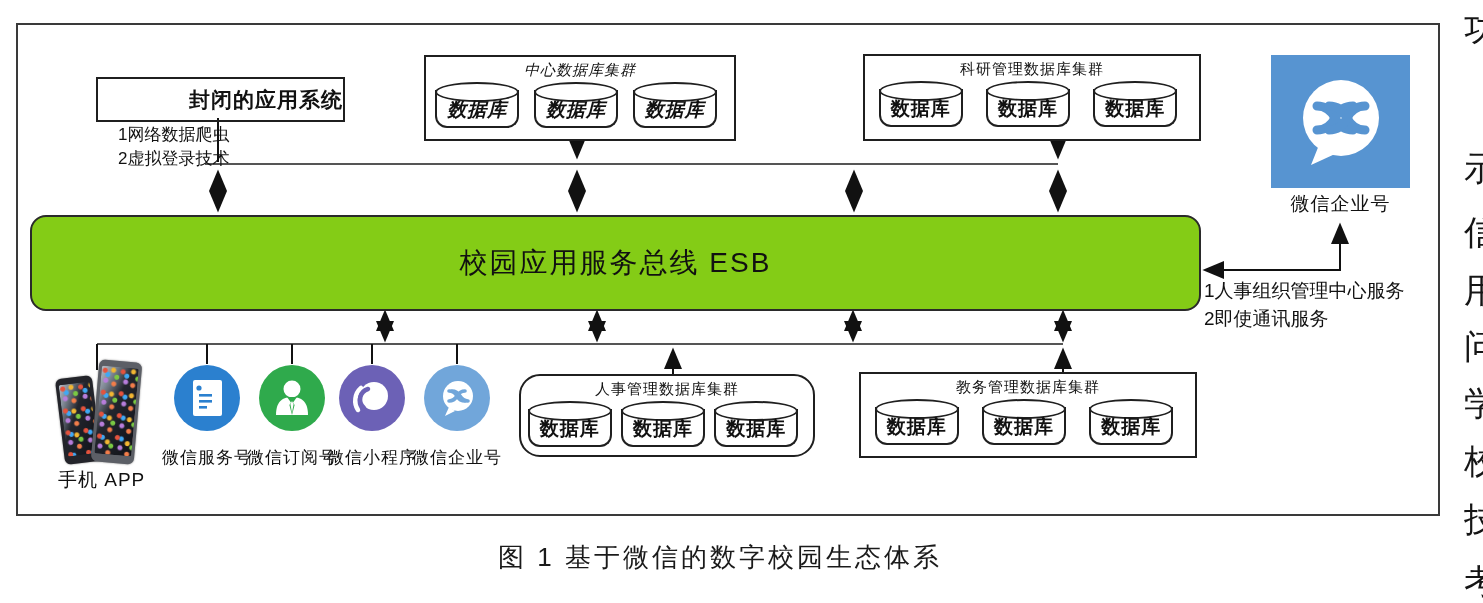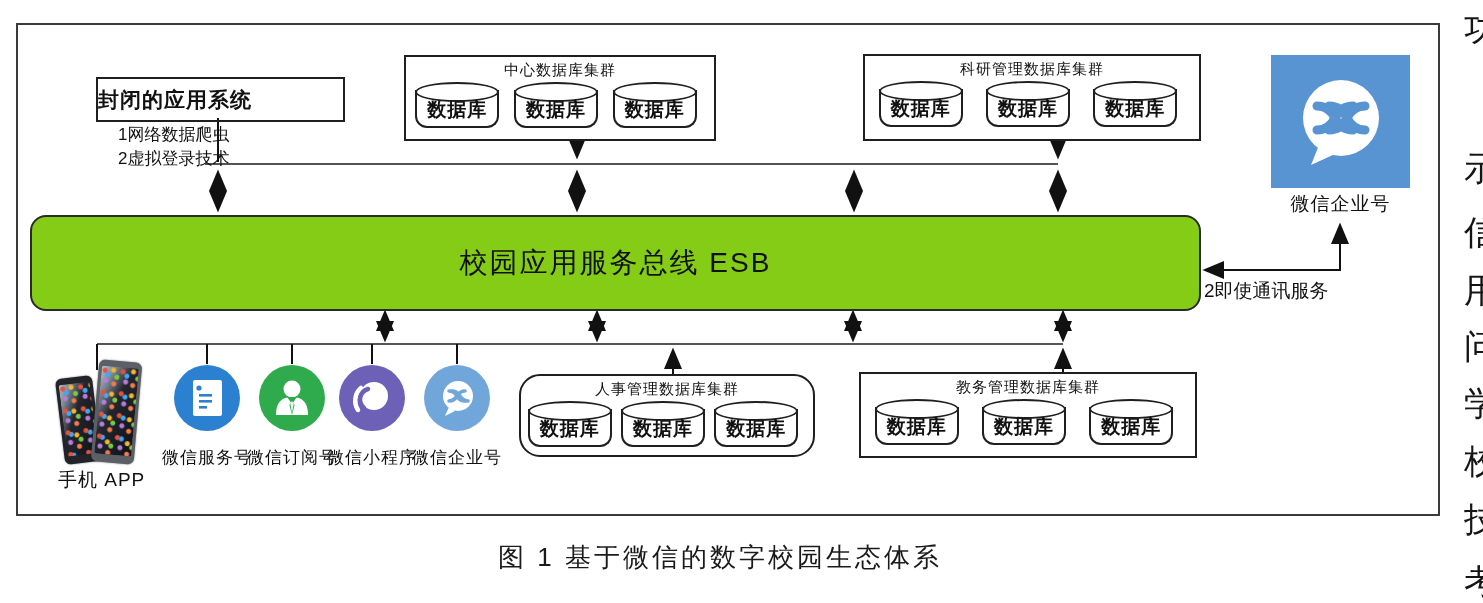--- a/index.html
+++ b/index.html
@@ -3,21 +3,21 @@
 <meta charset="utf-8">
 <style>
   html,body{margin:0;padding:0;}
   body{width:1483px;height:603px;position:relative;overflow:hidden;background:#ffffff;
        font-family:"Liberation Sans","DejaVu Sans",sans-serif;color:#111;}
   .abs{position:absolute;}
   
   .frame{left:16px;top:23px;width:1420px;height:489px;border:2px solid #3a3a3a;background:#fff;}
   
   .closed-box{left:96px;top:77px;width:245px;height:41px;border:2px solid #1f1f1f;
-              display:flex;align-items:center;justify-content:flex-start;font-size:21px;font-weight:600;letter-spacing:1px;}
+              display:flex;align-items:center;justify-content:flex-end;font-size:21px;font-weight:600;letter-spacing:1px;}
   .note-left{left:118px;top:123px;font-size:17px;line-height:24px;}
   
   .cluster{border:2px solid #1f1f1f;background:#fff;}
   .cluster .title{text-align:center;font-size:15px;margin-top:4px;letter-spacing:1px;}
   .cluster .row{display:flex;justify-content:space-around;align-items:flex-start;padding:2px 10px 0 2px;}
   .cyl{position:relative;width:84px;height:48px;}
   .cyl .body{position:absolute;left:0;right:0;top:8px;bottom:2px;border:2px solid #1f1f1f;border-top:none;
              border-radius:0 0 12px 12px;background:#fff;}
   .cyl .top{position:absolute;left:0;right:0;top:0;height:16px;border:2px solid #1f1f1f;border-radius:50%;
             background:#fff;z-index:2;}
@@ -98,21 +98,21 @@
 </svg>
 
 <div class="abs closed-box">
   <span>封闭的应用系统</span>
 </div>
 <div class="abs note-left">
   <div>1网络数据爬虫</div>
   <div>2虚拟登录技术</div>
 </div>
 
-<div class="abs cluster" style="left:404px;top:55px;width:308px;height:82px;">
+<div class="abs cluster" style="left:424px;top:55px;width:308px;height:82px;font-style:italic;">
   <div class="title">中心数据库集群</div>
   <div class="row">
     <div class="cyl">
         <div class="top"></div>
         <div class="body"></div>
         <div class="lbl">数据库</div>
       </div>
     <div class="cyl">
         <div class="top"></div>
         <div class="body"></div>
@@ -158,20 +158,21 @@
     <g stroke="#5794d1" stroke-width="9" stroke-linecap="round" fill="none">
       <path d="M46,51 Q58,51 64,63 Q70,75 82,75"></path>
       <path d="M46,75 Q58,75 64,63 Q70,51 82,51"></path>
       <path d="M58,51 Q70,51 76,63 Q82,75 94,75"></path>
       <path d="M58,75 Q70,75 76,63 Q82,51 94,51"></path>
     </g>
   </svg>
 </div>
 <div class="abs work-big-label">微信企业号</div>
 <div class="abs note-right">
+  <div>1人事组织管理中心服务</div>
   <div>2即使通讯服务</div>
 </div>
 
 <div class="abs cluster" style="left:519px;top:374px;width:292px;height:79px;border-radius:21px;">
   <div class="title">人事管理数据库集群</div>
   <div class="row">
     <div class="cyl">
         <div class="top"></div>
         <div class="body"></div>
         <div class="lbl">数据库</div>

